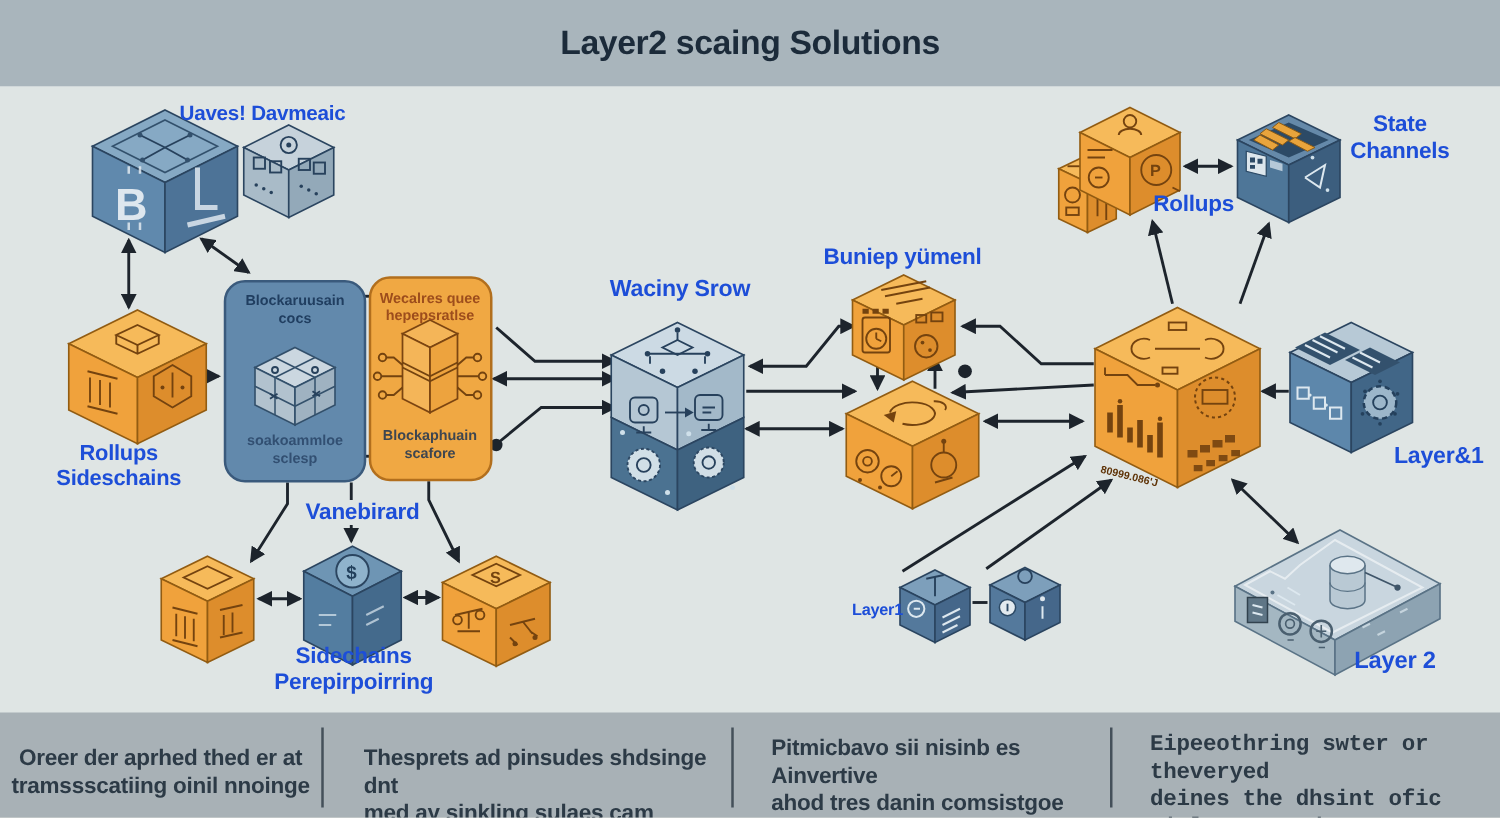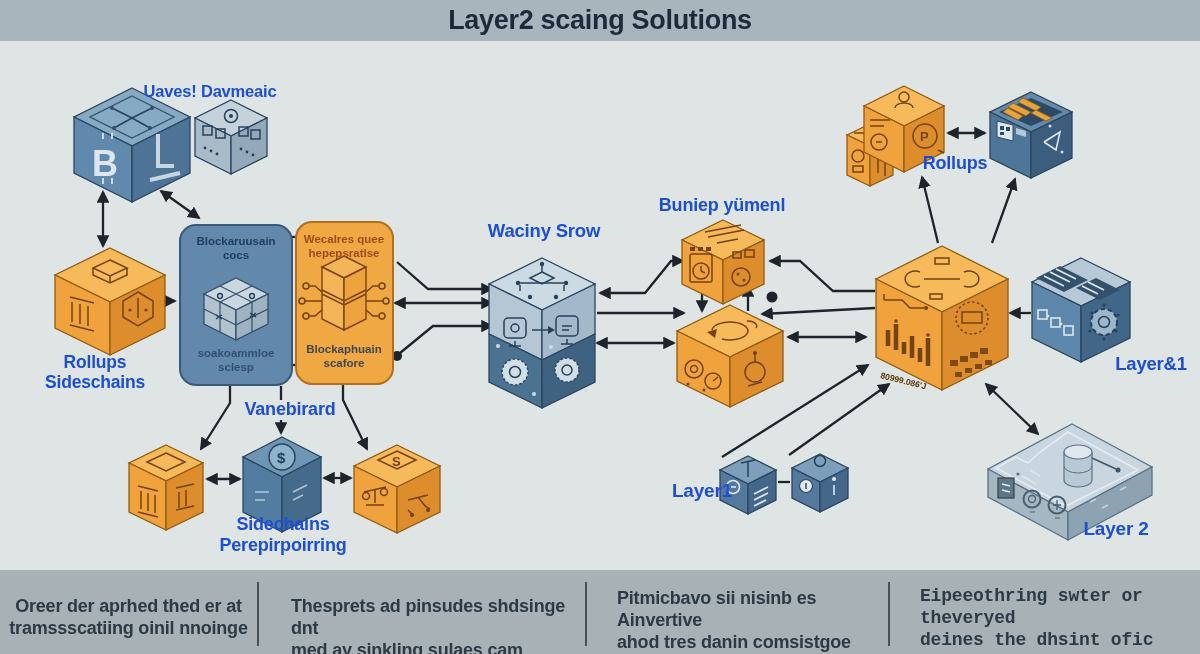--- a/index.html
+++ b/index.html
@@ -1,18 +1,18 @@
 <!DOCTYPE html>
 <html><head>
 <meta charset="utf-8">
 <style>
   html,body{margin:0;padding:0;}
   body{font-family:"Liberation Sans", sans-serif; background:#888;}
   #stage{position:relative;width:1200px;height:654px;overflow:hidden;background:#dfe5e4;}
-  #hdr{position:absolute;left:0;top:0;width:1200px;height:41px;background:#a9b5bc;
+  #hdr{position:absolute;left:0;top:0;width:1200px;height:69px;background:#a9b5bc;
        display:flex;align-items:center;justify-content:center;}
   #hdr .t{font-size:27px;font-weight:700;color:#1c2b3a;letter-spacing:-0.3px;}
   svg#diag{position:absolute;left:0;top:0;z-index:1;}
   .lblwrap{position:absolute;left:0;top:0;width:1200px;height:654px;z-index:2;pointer-events:none;}
   .lbl{position:absolute;transform:translateX(-50%);font-weight:700;color:#1d4ed8;
        text-align:center;white-space:pre-line;line-height:1.16;letter-spacing:-0.2px;}
   .card-lbl{position:absolute;transform:translateX(-50%);font-weight:700;font-size:11.5px;
        text-align:center;line-height:1.25;white-space:pre-line;}
   #ftr{position:absolute;left:0;top:570px;width:1200px;height:84px;background:#a8b1b6;z-index:3;
        display:flex;}
@@ -458,22 +458,23 @@
     <div class="card-lbl" style="left:344px;top:232px;color:#9d4d1c;">Wecalres quee
 hepepsratlse</div>
     <div class="card-lbl" style="left:344px;top:342px;color:#3e4650;">Blockaphuain
 scafore</div>
     <div class="lbl" style="left:290px;top:399px;font-size:18px;">Vanebirard</div>
     <div class="lbl" style="left:283px;top:514px;font-size:18px;">Sidechains
 Perepirpoirring</div>
     <div class="lbl" style="left:544px;top:220px;font-size:18.5px;">Waciny Srow</div>
     <div class="lbl" style="left:722px;top:195px;font-size:18px;">Buniep yümenl</div>
     <div class="lbl" style="left:955px;top:153px;font-size:18px;">Rollups</div>
+    <div class="lbl" style="left:1120px;top:89px;font-size:18px;">State Channels</div>
     <div class="lbl" style="left:1131px;top:353px;font-size:18.5px;margin-left:20px;">Layer&amp;1</div>
-    <div class="lbl" style="left:702px;top:480px;font-size:19px;">Layer1</div>
+    <div class="lbl" style="left:702px;top:480px;font-size:13px;">Layer1</div>
     <div class="lbl" style="left:1116px;top:518px;font-size:19px;">Layer 2</div>
   </div>
 
   <div id="ftr">
     <div class="fcol c1">Oreer der aprhed thed er at
 tramssscatiing oinil nnoinge</div>
     <div class="fdiv"></div>
     <div class="fcol c2">Thesprets ad pinsudes shdsinge dnt
 med ay sinkling sulaes cam sochieper</div>
     <div class="fdiv"></div>

